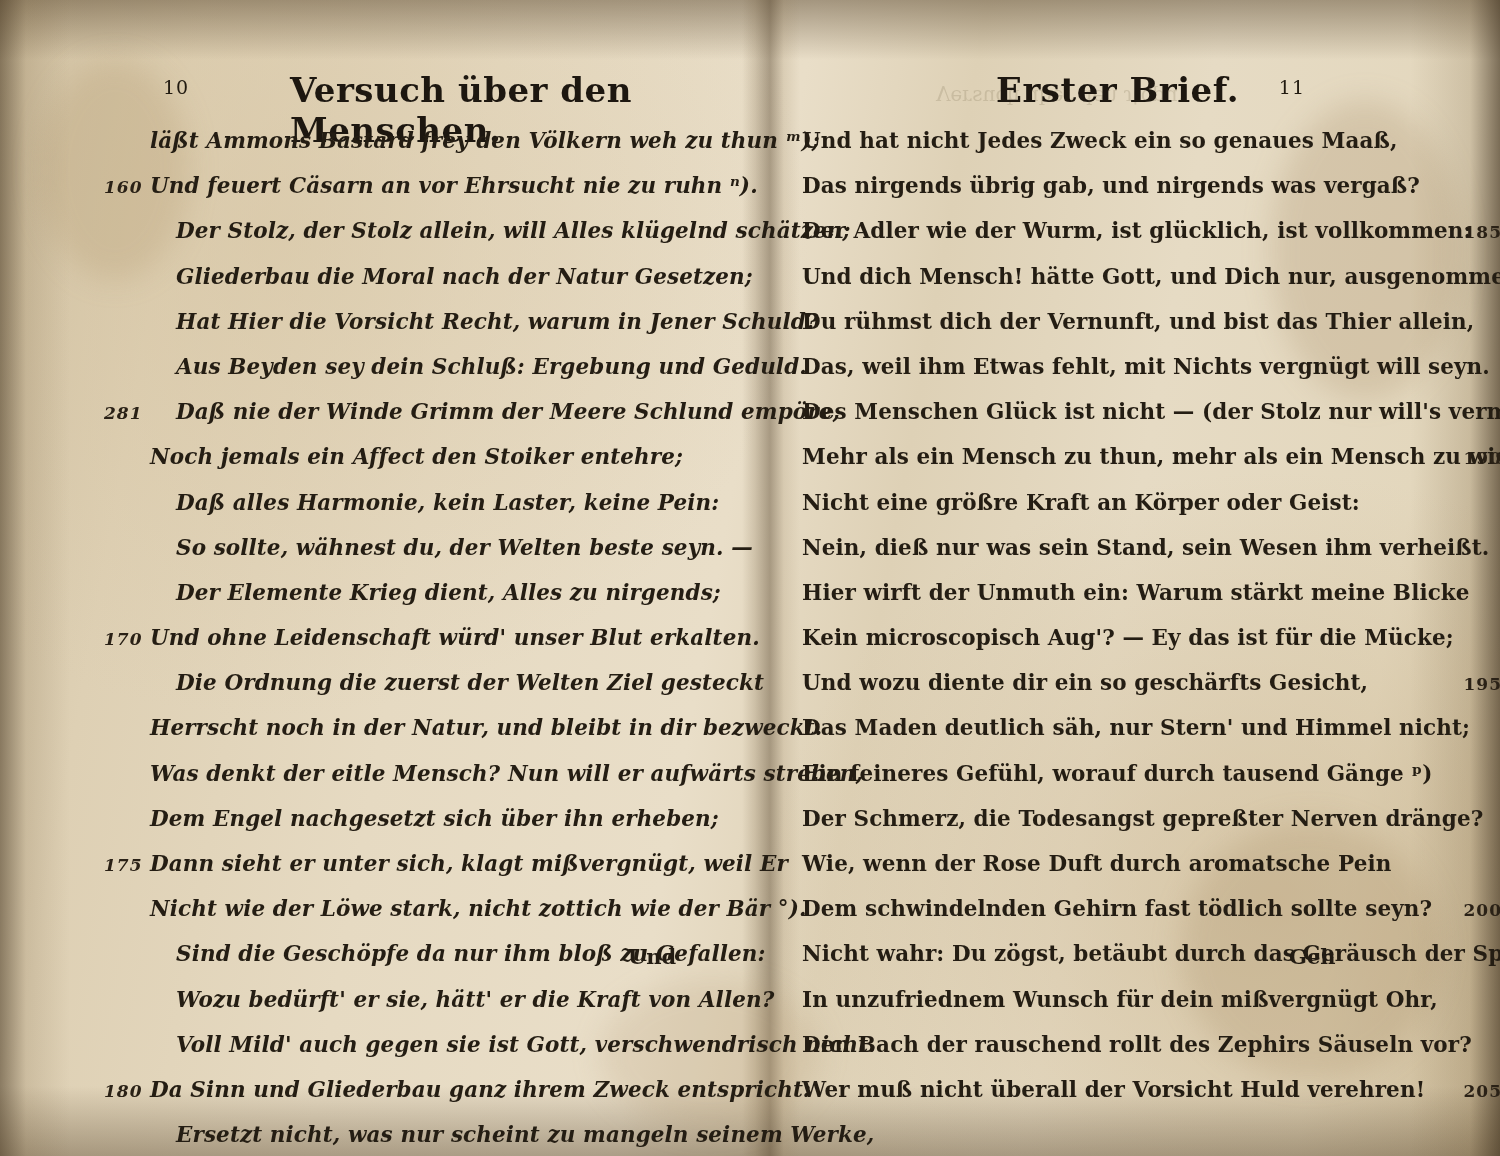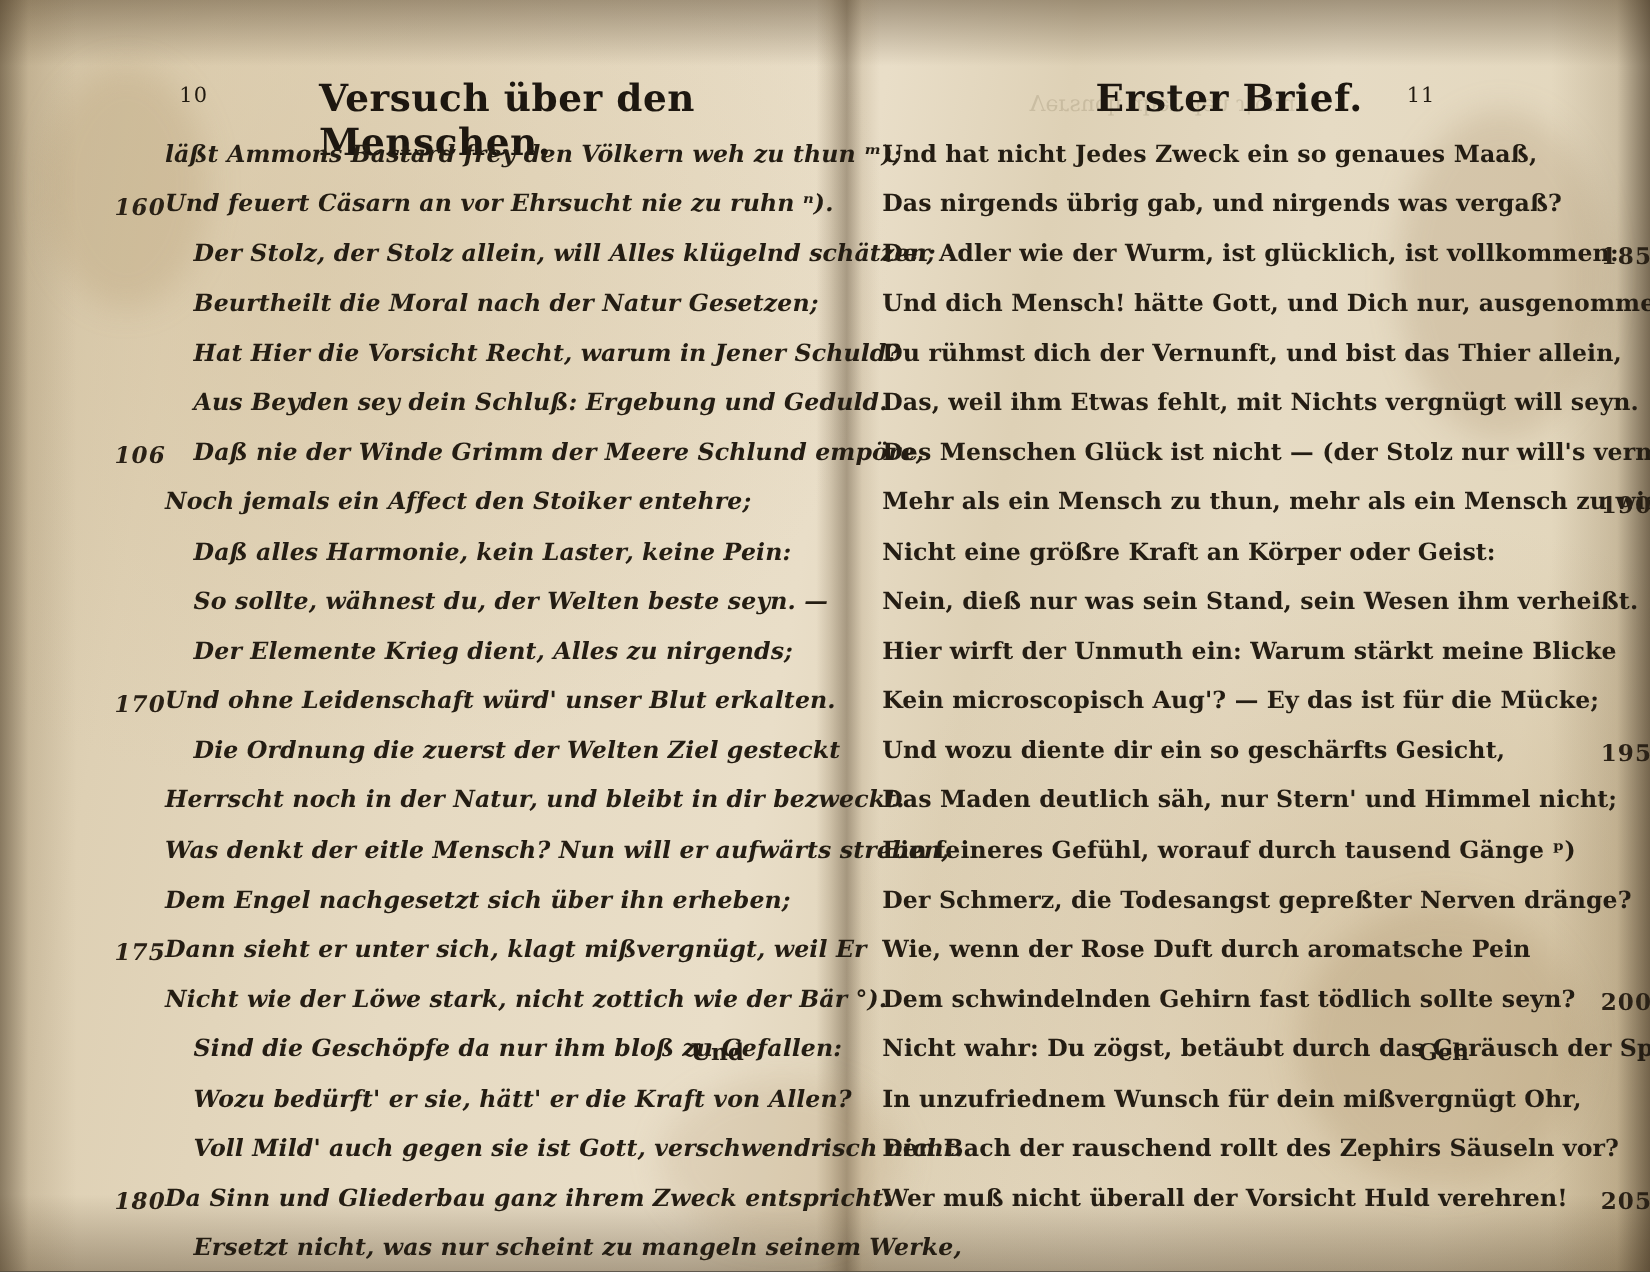--- a/index.html
+++ b/index.html
@@ -107,21 +107,21 @@
   .line {
     position: relative;
     height: 45.2px;
     white-space: nowrap;
   }
   .line .txt { display: inline-block; }
   .line.indent .txt { padding-left: 26px; }
 
   .lnum {
     position: absolute;
-    font-size: 21px;
+    font-size: 17px;
     letter-spacing: 1px;
     color: #2a2116;
     top: 2px;
   }
   .page.left  .lnum { left: -46px; }
   .page.right .lnum { right: -100px; }
 
   .catchword {
     position: absolute;
     font-size: 21px;
@@ -157,24 +157,24 @@
   <div class="blotch" style="left:1270px; top:100px; width:190px; height:300px; background:rgba(150,122,80,0.20);"></div>
 
   <div class="page left">
     <div class="folio l">10</div>
     <div class="runhead l">Versuch über den Menschen.</div>
 
     <div class="verse" id="left-verse">
         <div class="line"><span class="txt">läßt Ammons Bastard frey den Völkern weh zu thun ᵐ);</span></div>
         <div class="line"><span class="lnum">160</span><span class="txt">Und feuert Cäsarn an vor Ehrsucht nie zu ruhn ⁿ).</span></div>
         <div class="line indent"><span class="txt">Der Stolz, der Stolz allein, will Alles klügelnd schätzen;</span></div>
-        <div class="line indent"><span class="txt">Beurtheilt die Moral nach der Natur Gesetzen;</span></div>
+        <div class="line indent"><span class="txt">Gliederbau die Moral nach der Natur Gesetzen;</span></div>
         <div class="line indent"><span class="txt">Hat Hier die Vorsicht Recht, warum in Jener Schuld?</span></div>
         <div class="line indent"><span class="txt">Aus Beyden sey dein Schluß: Ergebung und Geduld.</span></div>
-        <div class="line indent"><span class="lnum">106</span><span class="txt">Daß nie der Winde Grimm der Meere Schlund empöre,</span></div>
+        <div class="line indent"><span class="lnum">281</span><span class="txt">Daß nie der Winde Grimm der Meere Schlund empöre,</span></div>
         <div class="line"><span class="txt">Noch jemals ein Affect den Stoiker entehre;</span></div>
         <div class="line indent"><span class="txt">Daß alles Harmonie, kein Laster, keine Pein:</span></div>
         <div class="line indent"><span class="txt">So sollte, wähnest du, der Welten beste seyn. —</span></div>
         <div class="line indent"><span class="txt">Der Elemente Krieg dient, Alles zu nirgends;</span></div>
         <div class="line"><span class="lnum">170</span><span class="txt">Und ohne Leidenschaft würd' unser Blut erkalten.</span></div>
         <div class="line indent"><span class="txt">Die Ordnung die zuerst der Welten Ziel gesteckt</span></div>
         <div class="line"><span class="txt">Herrscht noch in der Natur, und bleibt in dir bezweckt.</span></div>
         <div class="line"><span class="txt">Was denkt der eitle Mensch? Nun will er aufwärts streben,</span></div>
         <div class="line"><span class="txt">Dem Engel nachgesetzt sich über ihn erheben;</span></div>
         <div class="line"><span class="lnum">175</span><span class="txt">Dann sieht er unter sich, klagt mißvergnügt, weil Er</span></div>

